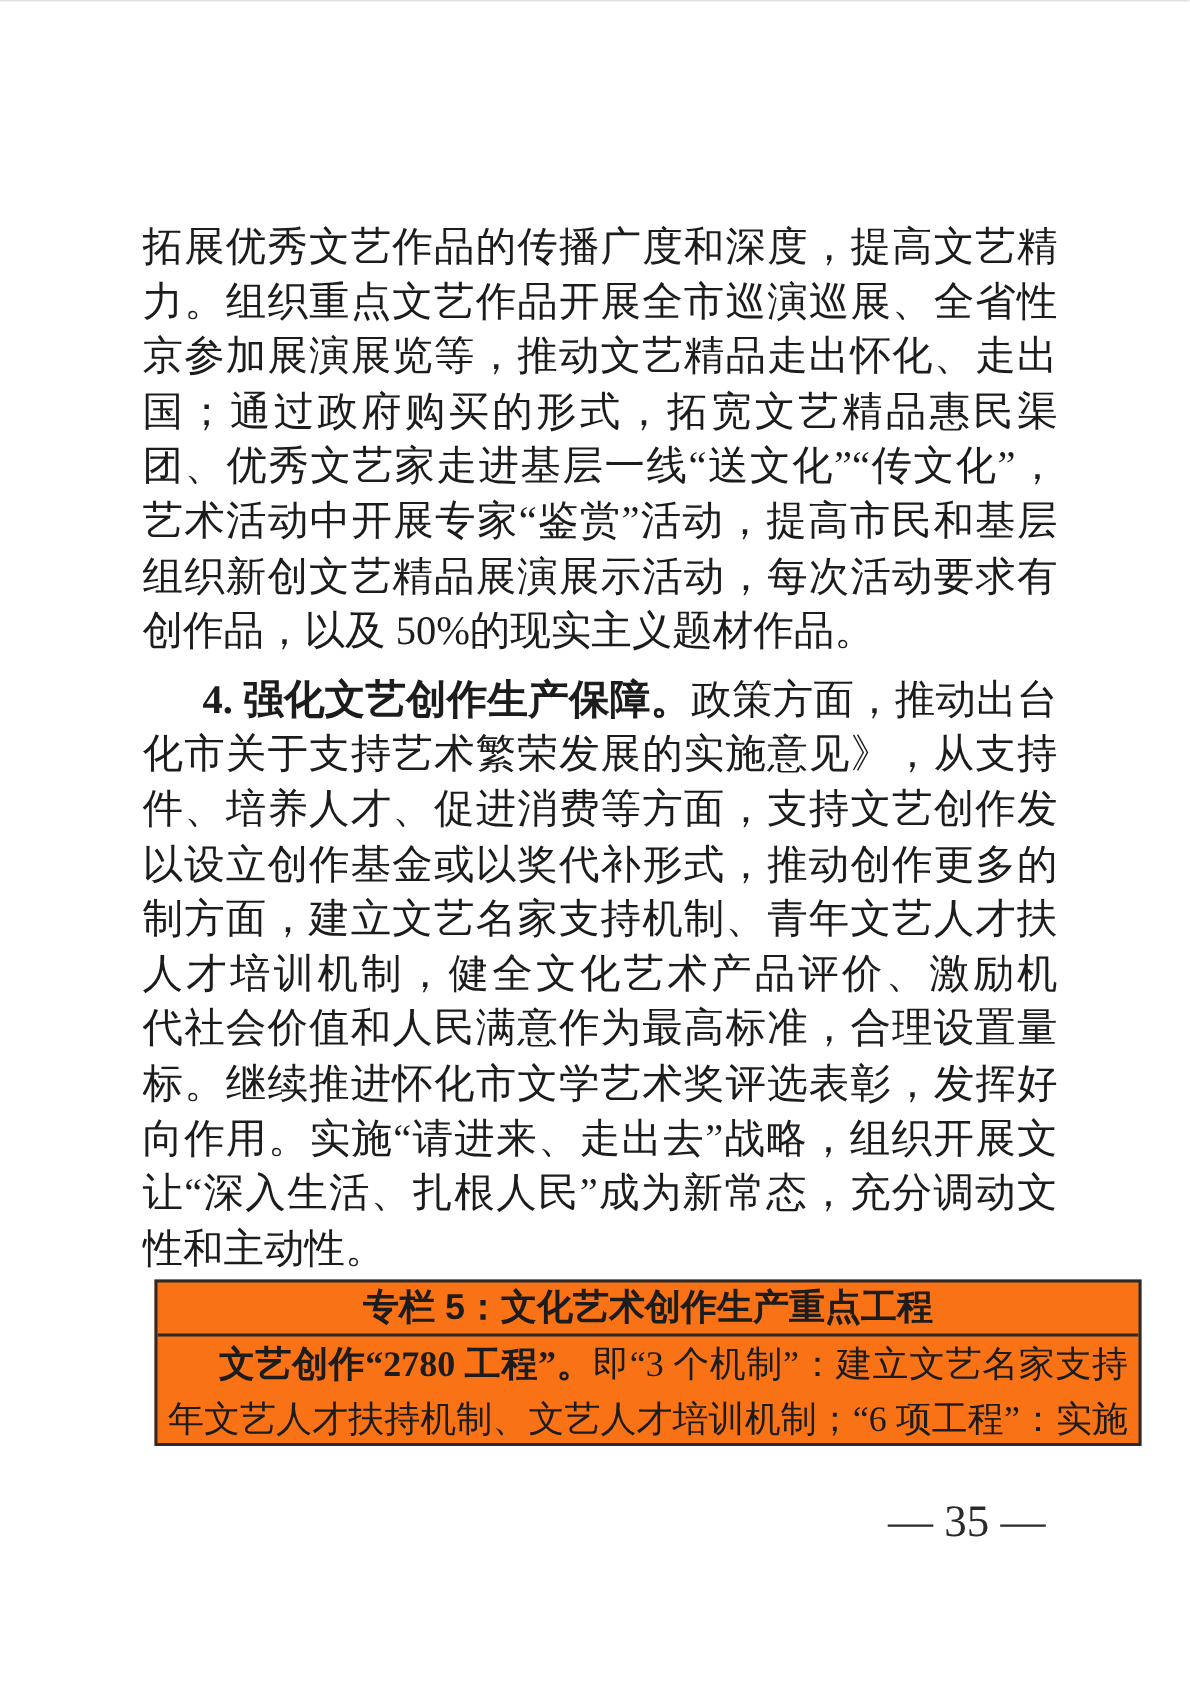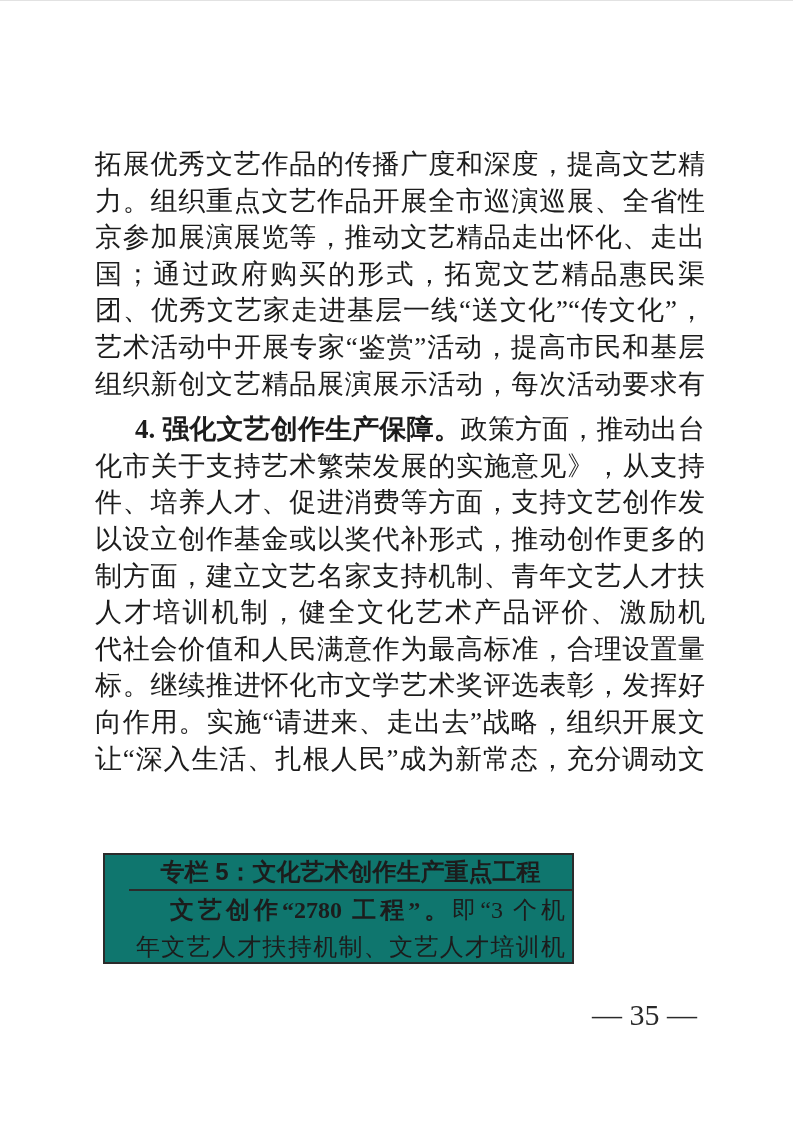--- a/index.html
+++ b/index.html
@@ -45,27 +45,26 @@
     height: 0;
   }
   .line.ind { text-indent: 40px; }
   .seg { font-weight: normal; }
   .seg.bold { font-weight: bold; font-family: Liberation Serif, serif; }
 
   .callout {
     position: absolute;
     left: 103px;
     top: 852px;
-    width: 471px;
+    width: 658px;
     height: 111px;
     box-sizing: border-box;
     border: 2px solid #2b2b2b;
-    background: #0f766e;
+    background: #f97316;
     overflow: hidden;
-    padding-left: 24px;
   }
   .callout-header {
     height: 34px;
     line-height: 33px;
     text-align: center;
     font-weight: bold;
     font-size: 24px;
     font-family: "Liberation Sans", "DejaVu Sans", sans-serif;
     border-bottom: 2px solid #2b2b2b;
     color: #1c1c1c;
@@ -96,32 +95,34 @@
 
   <div class="text-block">
     <div class="paragraph para-1">
         <div class="line just"><span class="seg">拓展优秀文艺作品的传播广度和深度，提高文艺精品传播影响</span></div>
         <div class="line just"><span class="seg">力。组织重点文艺作品开展全市巡演巡展、全省性巡演巡展、晋</span></div>
         <div class="line just"><span class="seg">京参加展演展览等，推动文艺精品走出怀化、走出湖南、走向全</span></div>
         <div class="line just"><span class="seg">国；通过政府购买的形式，拓宽文艺精品惠民渠道，组织文艺院</span></div>
         <div class="line just"><span class="seg">团、优秀文艺家走进基层一线“送文化”“传文化”，并在各项文化</span></div>
         <div class="line just"><span class="seg">艺术活动中开展专家“鉴赏”活动，提高市民和基层群众艺术水平。</span></div>
         <div class="line just"><span class="seg">组织新创文艺精品展演展示活动，每次活动要求有 80%以上的新</span></div>
+        <div class="line"><span class="seg">创作品，以及 50%的现实主义题材作品。</span></div>
       </div>
     <div class="paragraph para-2">
         <div class="line just ind"><span class="seg bold">4. 强化文艺创作生产保障。</span><span class="seg">政策方面，推动出台并实施《怀</span></div>
         <div class="line just"><span class="seg">化市关于支持艺术繁荣发展的实施意见》，从支持创作、改善条</span></div>
         <div class="line just"><span class="seg">件、培养人才、促进消费等方面，支持文艺创作发展；资金方面，</span></div>
         <div class="line just"><span class="seg">以设立创作基金或以奖代补形式，推动创作更多的文艺精品；机</span></div>
         <div class="line just"><span class="seg">制方面，建立文艺名家支持机制、青年文艺人才扶持机制、文艺</span></div>
         <div class="line just"><span class="seg">人才培训机制，健全文化艺术产品评价、激励机制，把遵循新时</span></div>
         <div class="line just"><span class="seg">代社会价值和人民满意作为最高标准，合理设置量化激励评价指</span></div>
         <div class="line just"><span class="seg">标。继续推进怀化市文学艺术奖评选表彰，发挥好文艺评奖的导</span></div>
         <div class="line just"><span class="seg">向作用。实施“请进来、走出去”战略，组织开展文艺交流活动，</span></div>
         <div class="line just"><span class="seg">让“深入生活、扎根人民”成为新常态，充分调动文艺工作者积极</span></div>
+        <div class="line"><span class="seg">性和主动性。</span></div>
       </div>
   </div>
 
   <div class="callout">
     <div class="callout-header">专栏 5：文化艺术创作生产重点工程</div>
     <div class="callout-body">
         <div class="line just ind"><span class="seg bold">文艺创作“2780 工程”。</span><span class="seg">即“3 个机制”：建立文艺名家支持机制、青</span></div>
         <div class="line just"><span class="seg">年文艺人才扶持机制、文艺人才培训机制；“6 项工程”：实施文学创作</span></div>
       </div>
   </div>

